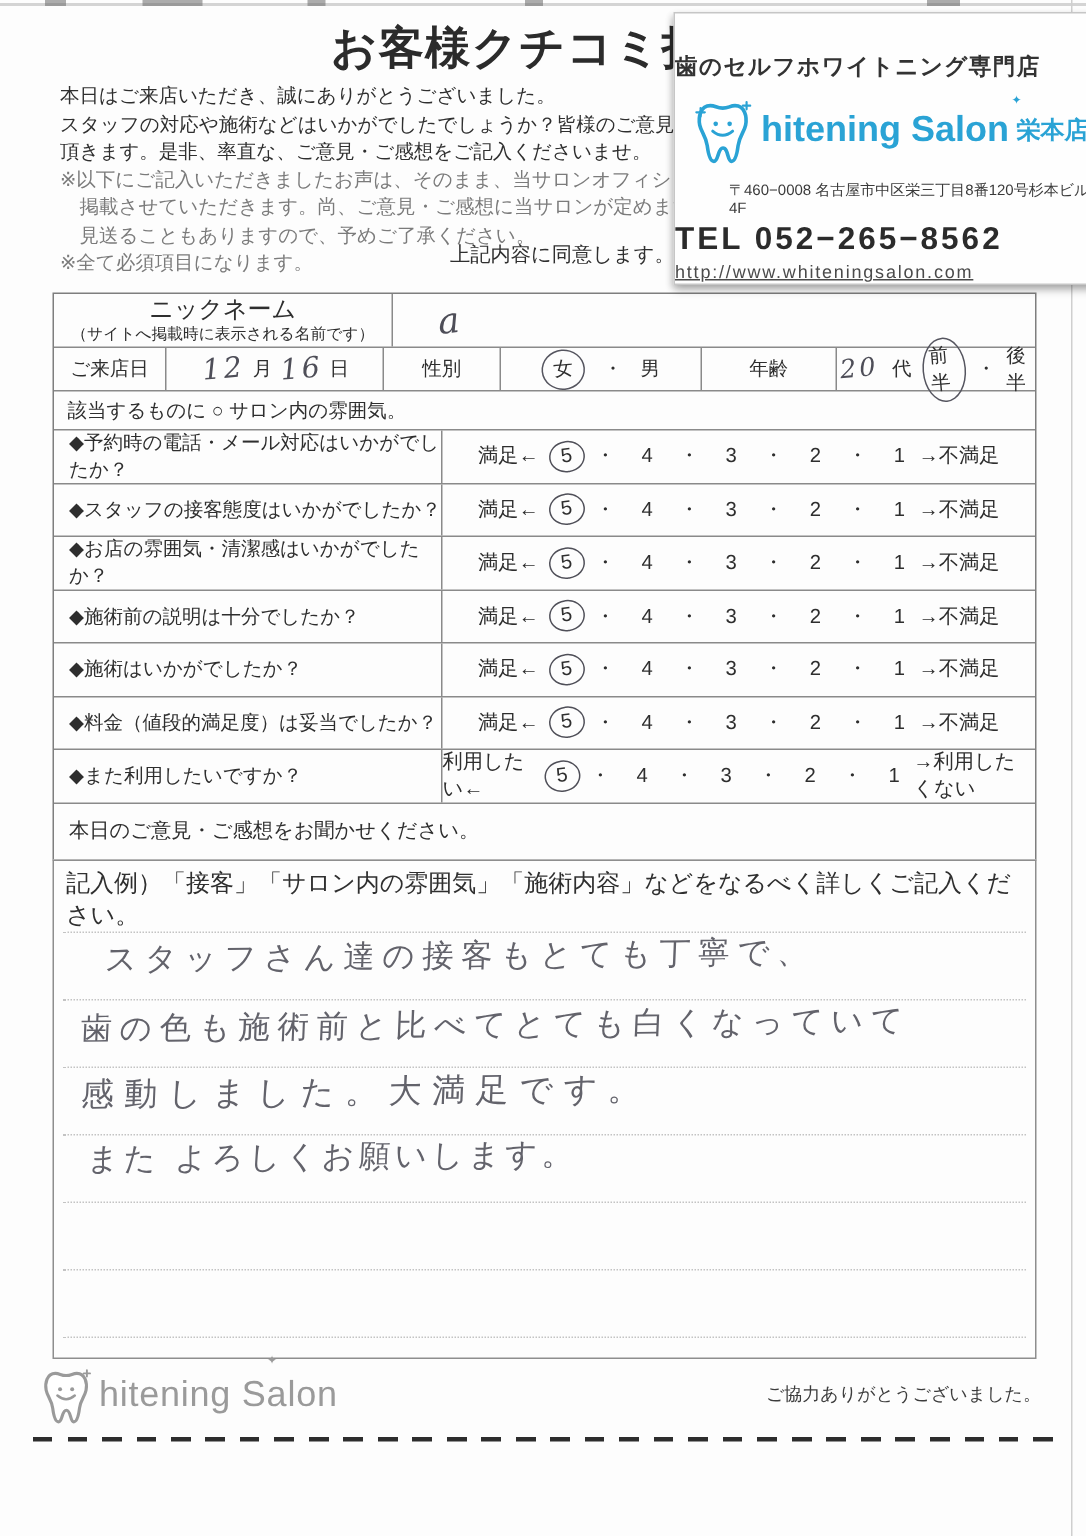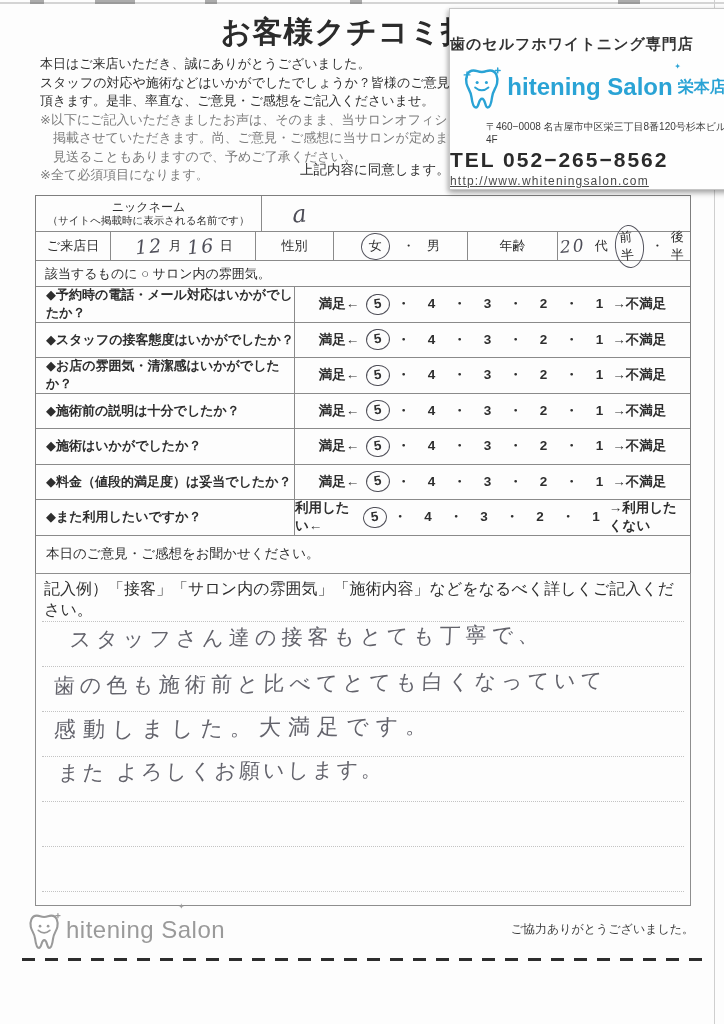--- a/index.html
+++ b/index.html
@@ -37,37 +37,37 @@
 
   
   .tableA{position:absolute;top:195px;left:35px;width:656px;border:1.2px solid #7e7e7e;
           box-sizing:border-box;font-size:13px;background:#fdfdfd;}
   .row{display:flex;border-bottom:1px solid #8a8a8a;box-sizing:border-box;align-items:stretch;}
   .row:last-child{border-bottom:none;}
   .cell{border-right:1px solid #8a8a8a;box-sizing:border-box;display:flex;align-items:center;justify-content:center;}
   .cell.last{border-right:none;}
   .row-nick{height:36px;}
   .nick-label{width:226px;flex-direction:column;line-height:1.15;}
-  .nick-l1{font-size:12px;}
+  .nick-l1{font-size:16px;}
   .nick-l2{font-size:10.5px;}
   .nick-val{flex:1;justify-content:flex-start;padding-left:30px;}
   .hw-a{font-size:24px;font-style:italic;transform:rotate(-6deg);}
   .row-visit{height:29px;}
   .w-visitlabel{width:75px;}
   .w-date{width:145px;gap:3px;}
   .w-sex{width:78px;}
   .w-sexopt{width:134px;gap:12px;}
   .w-age{width:90px;}
   .w-ageopt{flex:1;gap:7px;}
   .hw-num{font-size:19px;font-style:italic;letter-spacing:2px;transform:rotate(-5deg);margin:0 2px;}
   .circ-hand{display:inline-block;border:1.6px solid #55555f;border-radius:50%;transform:rotate(-5deg);}
   .circ-sex{padding:3px 7px 4px;}
   .circ-age{padding:2px 4px 3px;}
   .row-inst{height:25px;align-items:center;padding-left:9px;border-bottom:1px solid #8a8a8a;display:flex;}
-  .qrow{height:35.5px;font-weight:bold;}
+  .qrow{height:35.5px;}
   .qcell{width:259px;justify-content:flex-start;padding-left:10px;text-align:left;}
   .scale{flex:1;display:flex;align-items:center;justify-content:center;gap:7px;font-size:13.5px;border-right:none;}
   .nums{letter-spacing:2px;white-space:pre;}
   .circ5{display:inline-block;border:1.6px solid #4f4f58;border-radius:50%;padding:1px 7px 3px;
          transform:rotate(-8deg);font-size:13.5px;color:#2f2f2f;}
   .row-fb{height:37px;align-items:center;padding-left:10px;display:flex;font-size:13.5px;}
 
   
   .commentBox{position:absolute;top:573px;left:35px;width:656px;height:333px;border:1px solid #8e8e8e;
               box-sizing:border-box;background:#fdfdfd;}

